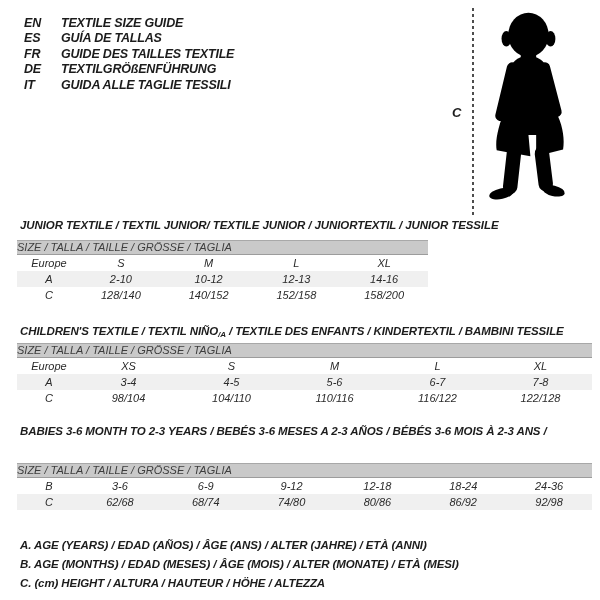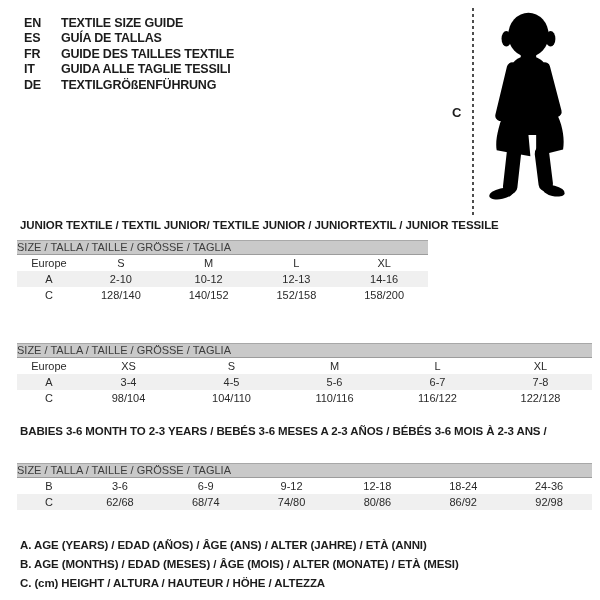--- a/index.html
+++ b/index.html
@@ -3,20 +3,21 @@
 <meta charset="utf-8">
 <style>
   html,body{margin:0;padding:0;}
   #app{
     position:relative;
     width:600px;height:600px;
     background:#ffffff;
     font-family:"Liberation Sans", sans-serif;
     color:#1c1c1c;
     overflow:hidden;
+    font-style:italic;
   }
   .abs{position:absolute;}
 
   
   .lang-list{left:24px;top:16px;}
   .lang-row{display:flex;line-height:15.4px;font-size:12.5px;font-weight:bold;letter-spacing:-0.2px;}
   .lang-code{width:37px;}
 
   
   .height-line{
@@ -58,26 +59,26 @@
     </div>
     <div class="lang-row">
       <span class="lang-code">ES</span>
       <span class="lang-label">GUÍA DE TALLAS</span>
     </div>
     <div class="lang-row">
       <span class="lang-code">FR</span>
       <span class="lang-label">GUIDE DES TAILLES TEXTILE</span>
     </div>
     <div class="lang-row">
+      <span class="lang-code">DE</span>
+      <span class="lang-label">TEXTILGRÖßENFÜHRUNG</span>
+    </div>
+    <div class="lang-row">
       <span class="lang-code">IT</span>
       <span class="lang-label">GUIDA ALLE TAGLIE TESSILI</span>
-    </div>
-    <div class="lang-row">
-      <span class="lang-code">DE</span>
-      <span class="lang-label">TEXTILGRÖßENFÜHRUNG</span>
     </div>
   </div>
 
   <div class="abs height-line"></div>
   <div class="abs height-label">C</div>
   <svg class="abs baby" width="116" height="202" viewBox="0 0 120 210" aria-hidden="true">
     <g fill="#000000" stroke="none">
       <ellipse cx="48" cy="28" rx="21" ry="23"></ellipse>
       <ellipse cx="25" cy="32" rx="5" ry="8"></ellipse>
       <ellipse cx="71" cy="32" rx="5" ry="8"></ellipse>
@@ -123,20 +124,21 @@
         <td class="rowlabel">C</td>
         <td>128/140</td>
         <td>140/152</td>
         <td>152/158</td>
         <td>158/200</td>
       </tr>
     </tbody>
       </table>
   </div>
 
+  <div class="abs heading" style="top:324px;"><span>CHILDREN'S TEXTILE / TEXTIL NIÑO</span><span class="sub">/A</span><span> / TEXTILE DES ENFANTS / KINDERTEXTIL / BAMBINI TESSILE</span></div>
   <div class="abs tablewrap" style="top:343px;width:575px;">
     <div class="size-bar">SIZE / TALLA / TAILLE / GRÖSSE / TAGLIA</div>
     <table>
       <colgroup>
           <col style="width:60px">
           <col>
           <col>
           <col>
           <col>
           <col>

